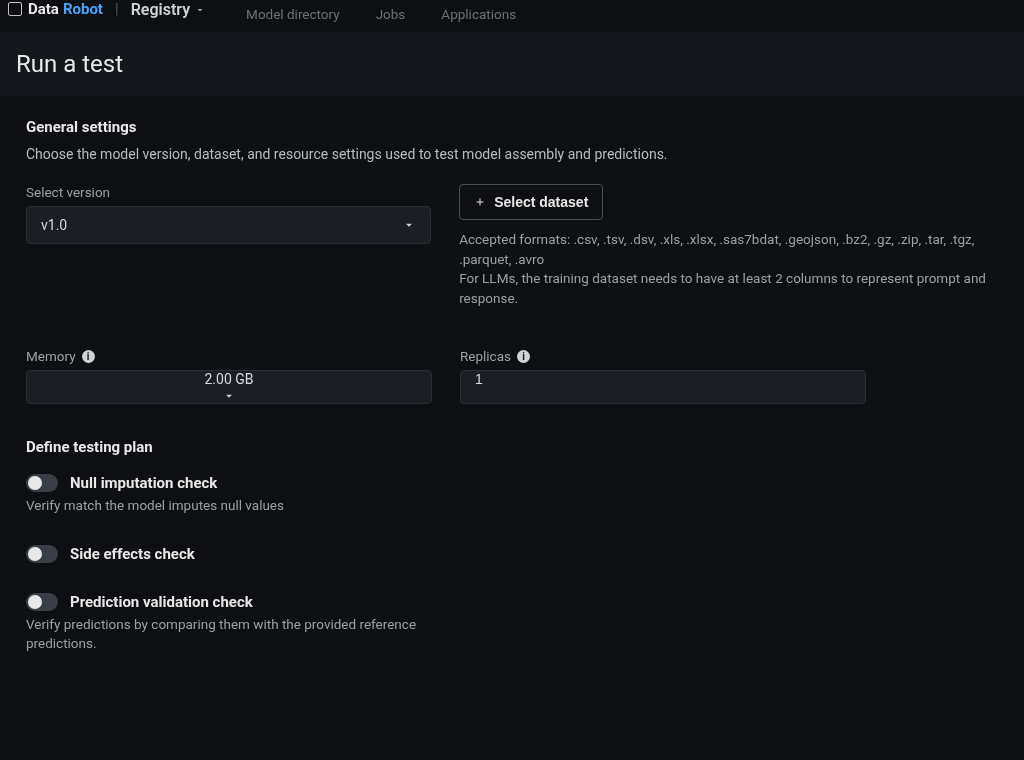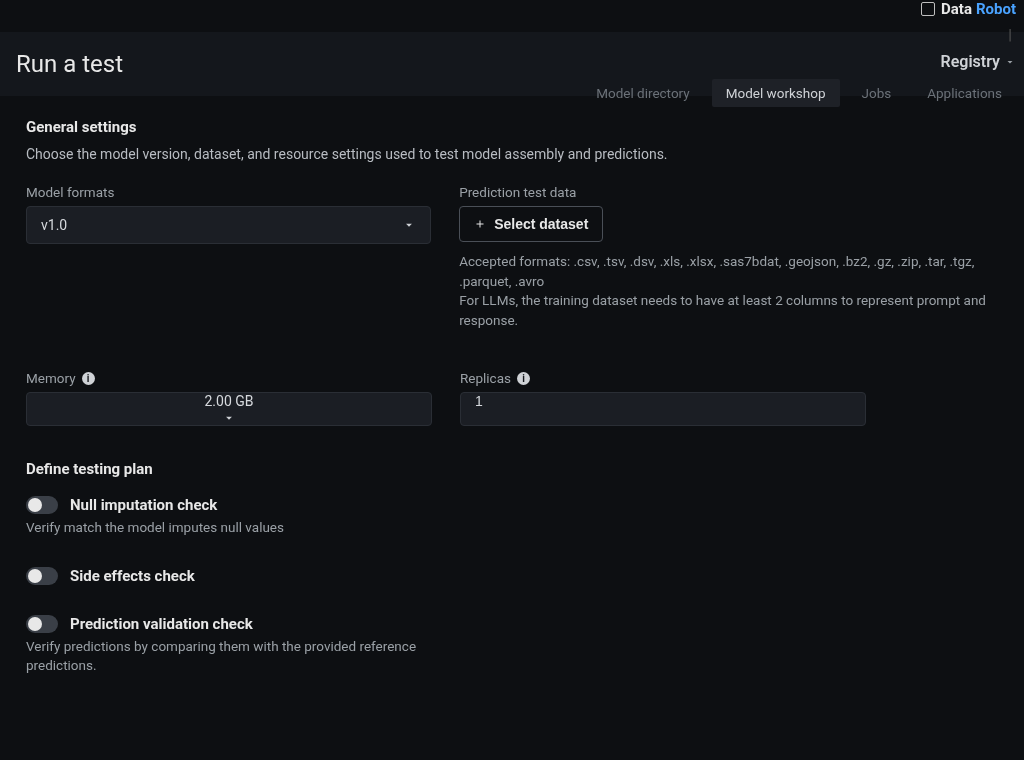--- a/index.html
+++ b/index.html
@@ -10,25 +10,24 @@
     color: #e8e8e8;
     font-family: -apple-system, BlinkMacSystemFont, "Segoe UI", Roboto, Helvetica, Arial, sans-serif;
     font-size: 14px;
     overflow: hidden;
   }
 
   
   .topbar {
     height: 32px;
     display: flex;
-    align-items: flex-end;
+    align-items: flex-start;
     padding: 0 8px;
     gap: 8px;
     background: #0d0f12;
-    flex-direction: column;
   }
   .logo {
     display: flex;
     align-items: center;
     gap: 4px;
     font-weight: 700;
     font-size: 15px;
     color: #e8e8e8;
   }
   .logo .robot-glyph {
@@ -214,47 +213,45 @@
   <span class="vsep">|</span>
   <div class="crumb">
     <span>Registry</span>
     <svg viewBox="0 0 24 24">
         <path d="M7 10l5 5 5-5z"></path>
       </svg>
   </div>
 
   <div class="nav-tabs">
     <div class="nav-tab">Model directory</div>
-    <div class="nav-tab active">Model workshop</div>
     <div class="nav-tab">Jobs</div>
     <div class="nav-tab">Applications</div>
   </div>
 </div>
 
 <div class="titlebar">
   <h1>Run a test</h1>
 </div>
 
 <div class="content">
 
   <div class="section-title">General settings</div>
   <div class="section-sub">Choose the model version, dataset, and resource settings used to test model assembly and predictions.</div>
 
   <div class="row">
     <div class="col-left">
-      <div class="field-label">Model formats</div>
+      <div class="field-label">Select version</div>
       <div class="select">
         <span>v1.0</span>
         <svg viewBox="0 0 24 24">
             <path d="M7 10l5 5 5-5z"></path>
           </svg>
       </div>
     </div>
     <div class="col-right">
-      <div class="field-label">Prediction test data</div>
       <button class="ghost-btn">
         <svg viewBox="0 0 24 24">
             <path d="M11 5h2v6h6v2h-6v6h-2v-6H5v-2h6z"></path>
           </svg>
         <span>Select dataset</span>
       </button>
       <div class="hint">
         <div>Accepted formats: .csv, .tsv, .dsv, .xls, .xlsx, .sas7bdat, .geojson, .bz2, .gz, .zip, .tar, .tgz, .parquet, .avro</div>
         <div>For LLMs, the training dataset needs to have at least 2 columns to represent prompt and response.</div>
       </div>

